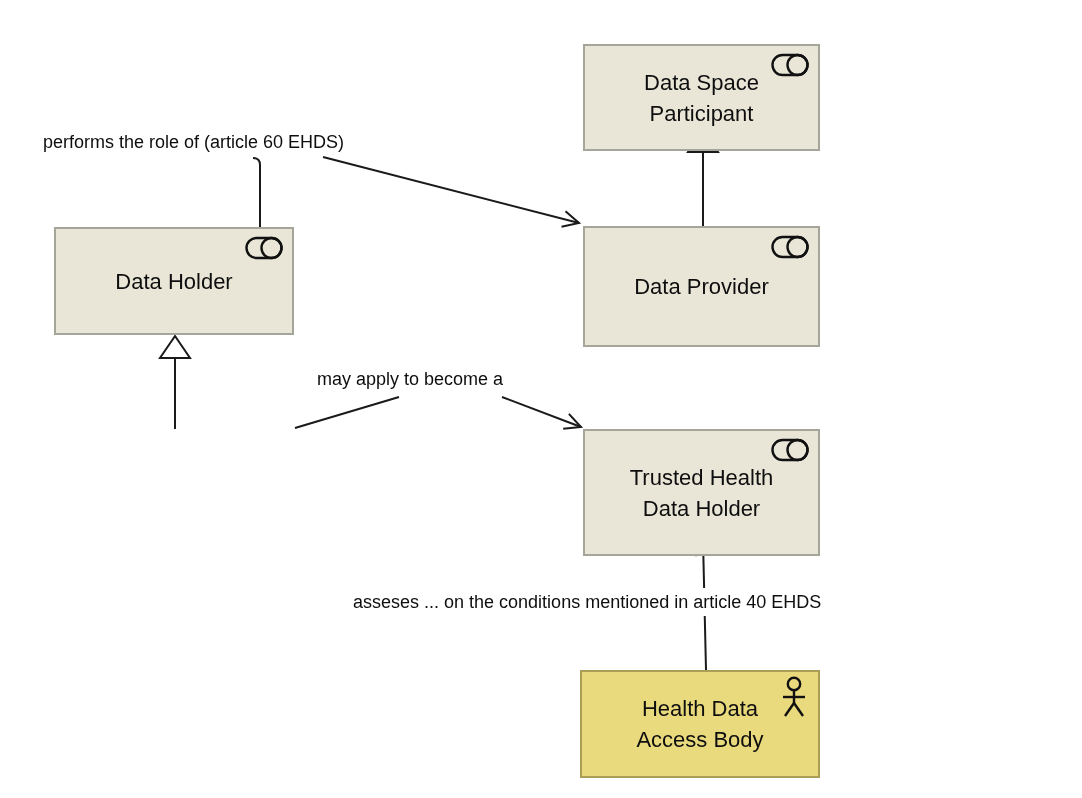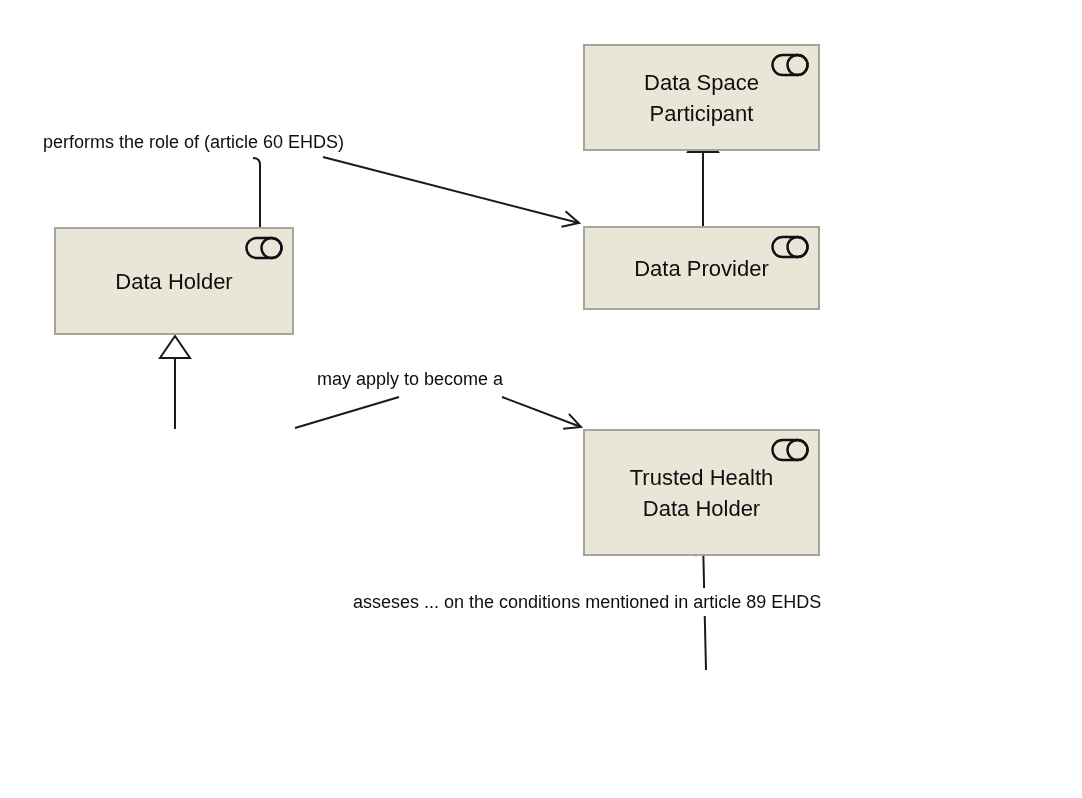--- a/index.html
+++ b/index.html
@@ -65,21 +65,21 @@
     font-size: 18px;
     line-height: 26px;
     color: var(--text);
     background: var(--label-bg);
     padding: 1px 3px;
     white-space: nowrap;
   }
   
   .n-dsp  { left: 583px; top: 20px;  width: 237px; height: 107px; margin-top: 24px; }
   .n-dh   { left: 54px;  top: 227px; width: 240px; height: 108px; }
-  .n-dp   { left: 583px; top: 226px; width: 237px; height: 84px; }
+  .n-dp   { left: 583px; top: 226px; width: 237px; height: 121px; }
   .n-hdh  { left: 54px;  top: 429px; width: 240px; height: 107px; }
   .n-thdh { left: 583px; top: 429px; width: 237px; height: 127px; }
   .n-hdab { left: 580px; top: 670px; width: 240px; height: 108px; }
   
   .l-performs { left: 40px;  top: 128px; }
   .l-may      { left: 314px; top: 365px; }
   .l-asseses  { left: 350px; top: 588px; }
 </style>
 </head>
 <body>
@@ -144,18 +144,33 @@
     <span class="node-icon">
       <svg width="38" height="24" viewBox="0 0 38 24">
         <rect x="1.5" y="2" width="35" height="20" rx="10" ry="10" fill="none" stroke="#111" stroke-width="2.4"></rect>
         <circle cx="26.5" cy="12" r="10" fill="none" stroke="#111" stroke-width="2.4"></circle>
       </svg>
     </span>
     <div class="node-label">Trusted Health
 Data Holder</div>
   </div>
 
+  <div class="node n-hdab highlight">
+    <span class="node-icon actor">
+      <svg width="26" height="44" viewBox="0 0 26 44">
+        <g fill="none" stroke="#111" stroke-width="2.4">
+          <circle cx="13" cy="8" r="6.2"></circle>
+          <line x1="13" y1="14.2" x2="13" y2="27"></line>
+          <line x1="2" y1="21" x2="24" y2="21"></line>
+          <line x1="13" y1="27" x2="4" y2="40"></line>
+          <line x1="13" y1="27" x2="22" y2="40"></line>
+        </g>
+      </svg>
+    </span>
+    <div class="node-label">Health Data
+Access Body</div>
+  </div>
 
   <div class="edge-label l-performs">performs the role of (article 60 EHDS)</div>
   <div class="edge-label l-may">may apply to become a</div>
-  <div class="edge-label l-asseses">asseses ... on the conditions mentioned in article 89 EHDS</div>
+  <div class="edge-label l-asseses">asseses ... on the conditions mentioned in article 40 EHDS</div>
 
 </div>
 
 </body></html>

